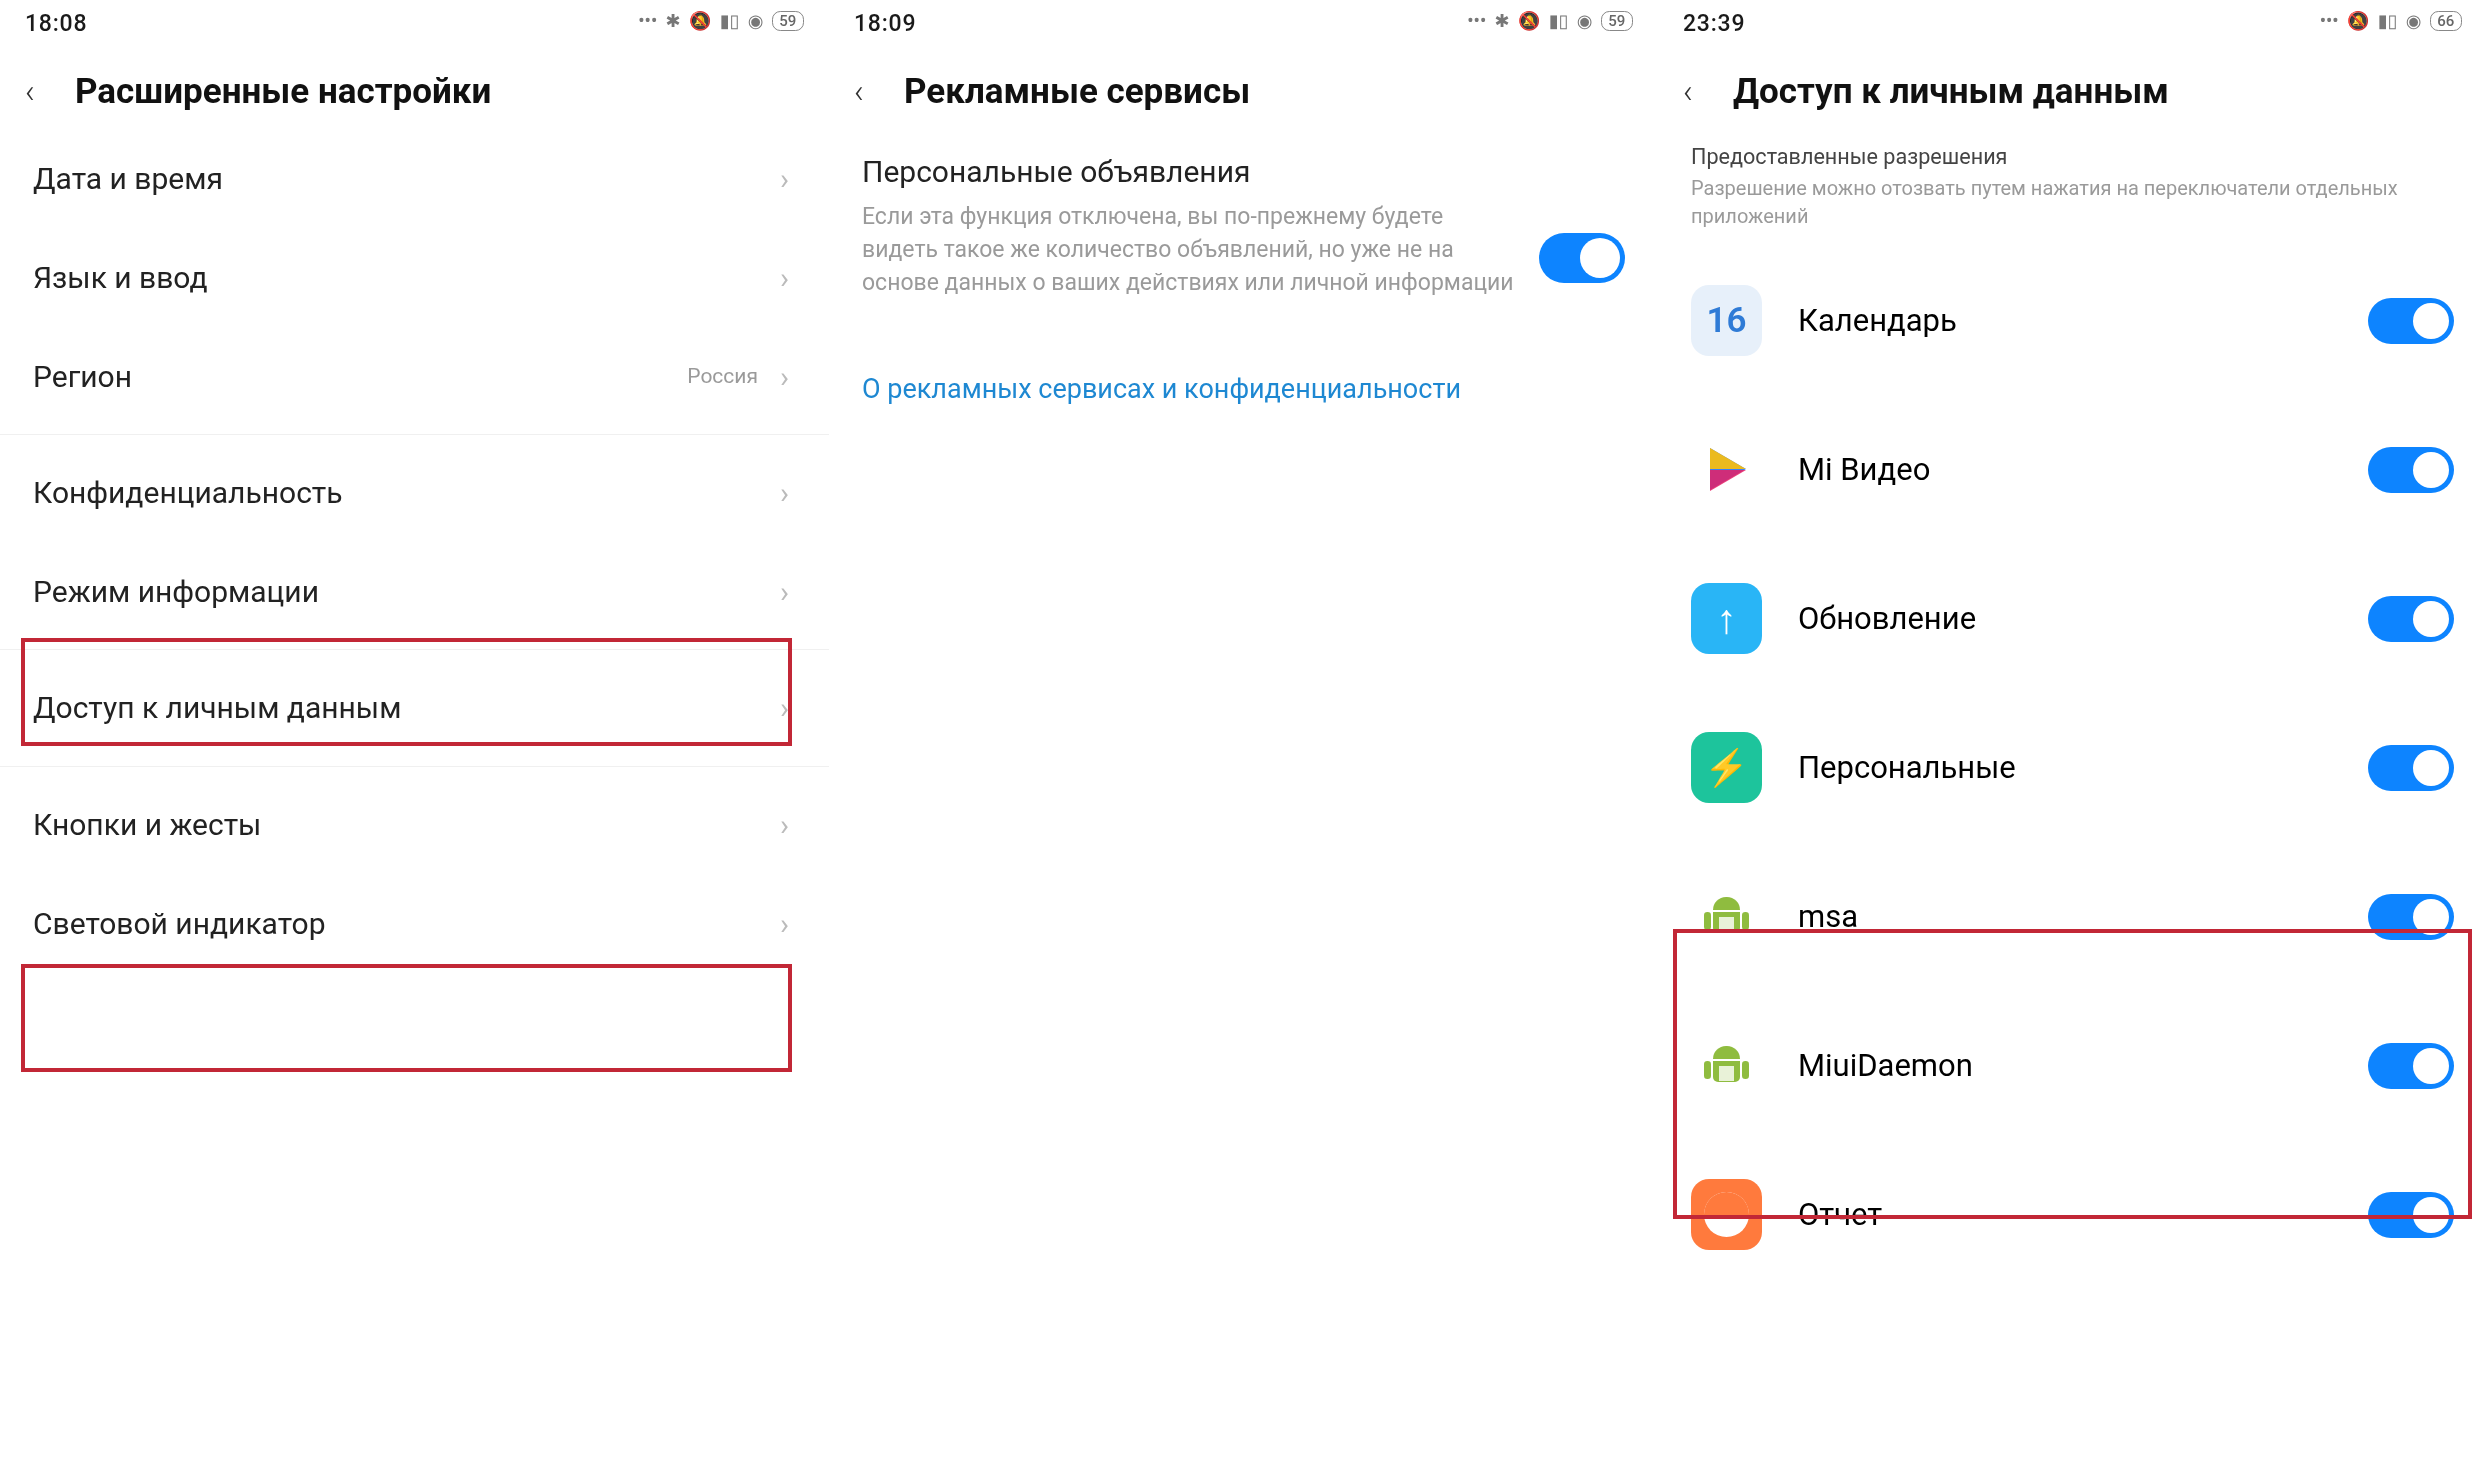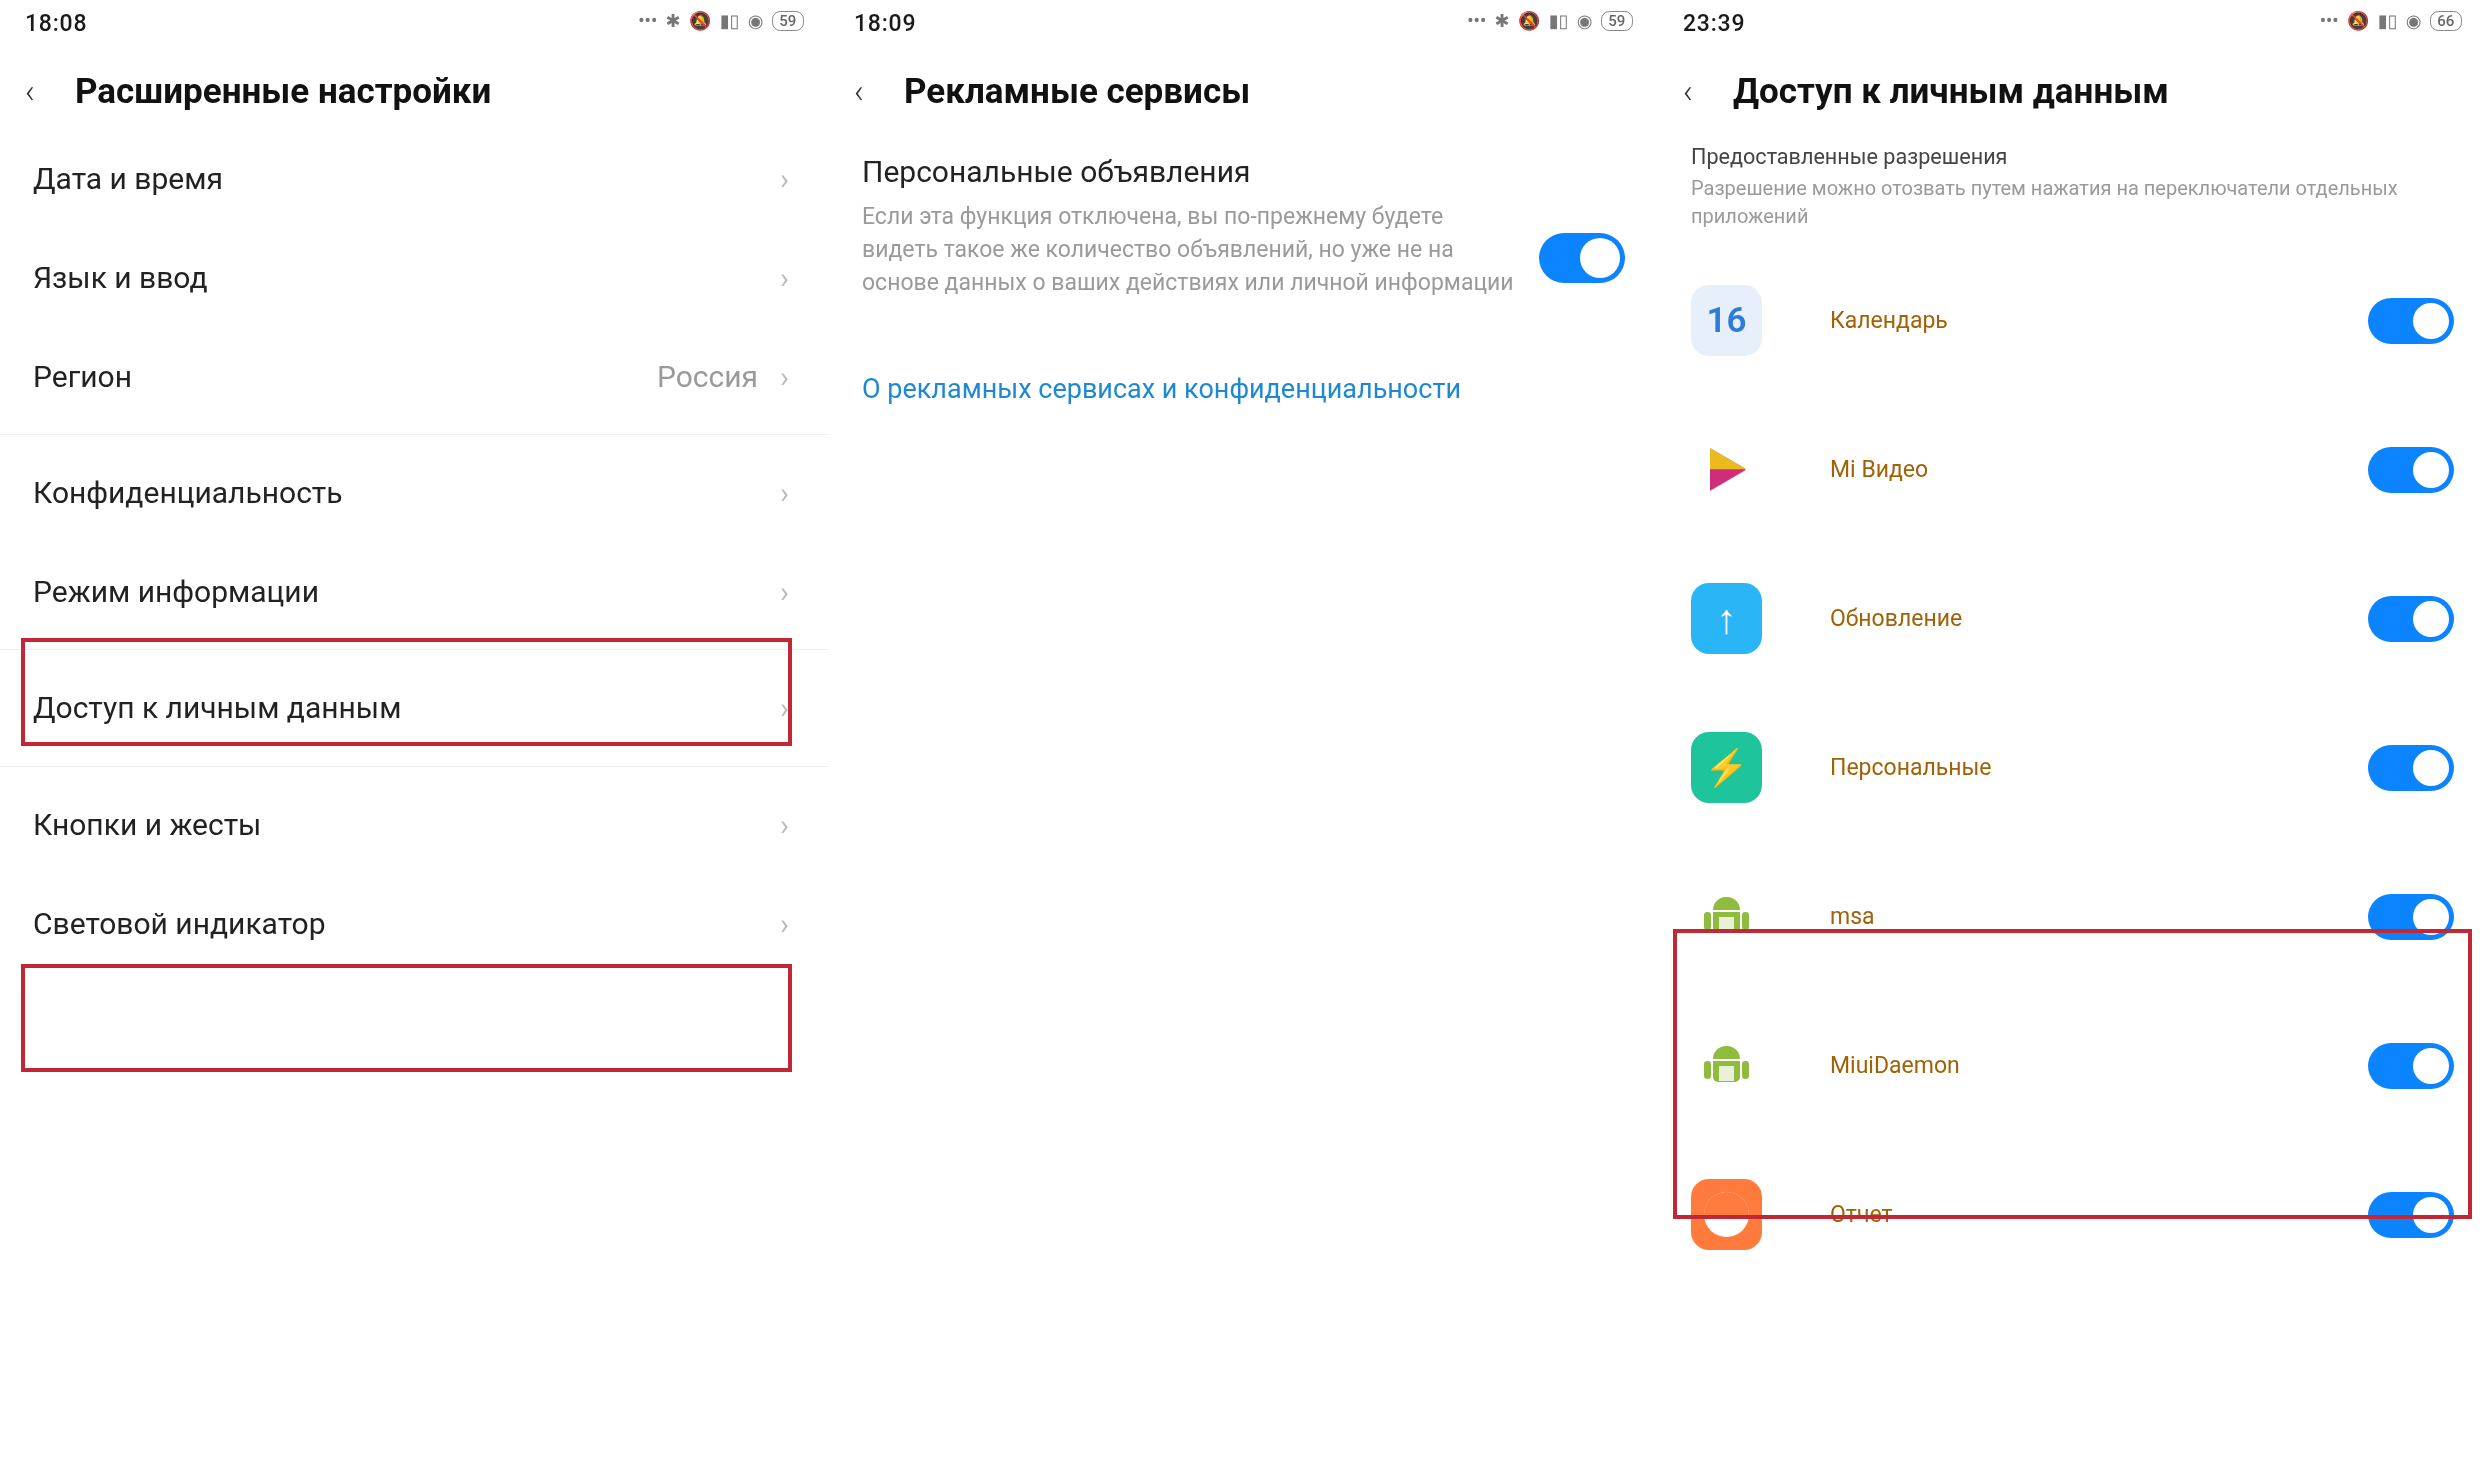--- a/index.html
+++ b/index.html
@@ -57,21 +57,21 @@
     min-height: 99px;
     padding: 16.6px 0;
   }
   .row .label {
     flex: 1;
     font-size: 30px;
     color: #222;
     font-weight: 400;
   }
   .row .value {
-    font-size: 30px;
+    font-size: 21px;
     color: #9a9a9a;
     margin-right: 15px;
   }
   .row .chevron {
     font-size: 30px;
     color: #bbb;
     width: 23px;
     text-align: center;
   }
   .divider {
@@ -158,23 +158,22 @@
     align-items: center;
     justify-content: center;
     font-size: 35px;
     color: #fff;
     font-weight: 600;
     margin-right: 36px;
     flex-shrink: 0;
   }
   .s3-app-label {
     flex: 1;
-    font-size: 23px;
-    color: #a16207;
-    margin-left: 32px;
+    font-size: 31px;
+    color: #000000;
   }
   .s3-toggle {
     width: 86px; height: 46px;
     border-radius: 23px;
     background: #0d84ff;
     position: relative;
     flex-shrink: 0;
   }
   .s3-toggle::after {
     content:"";

